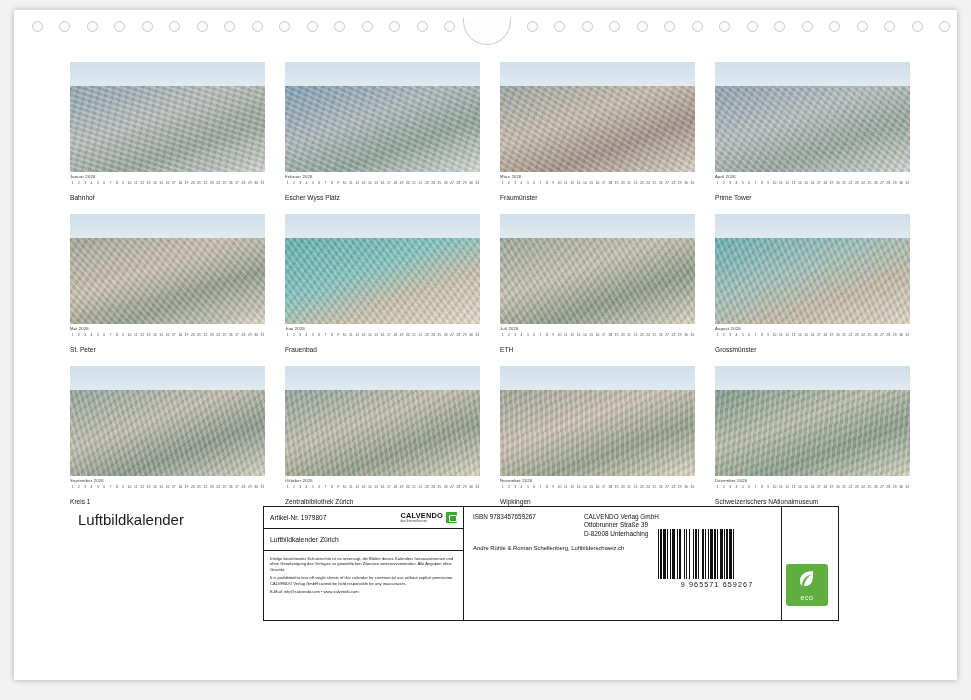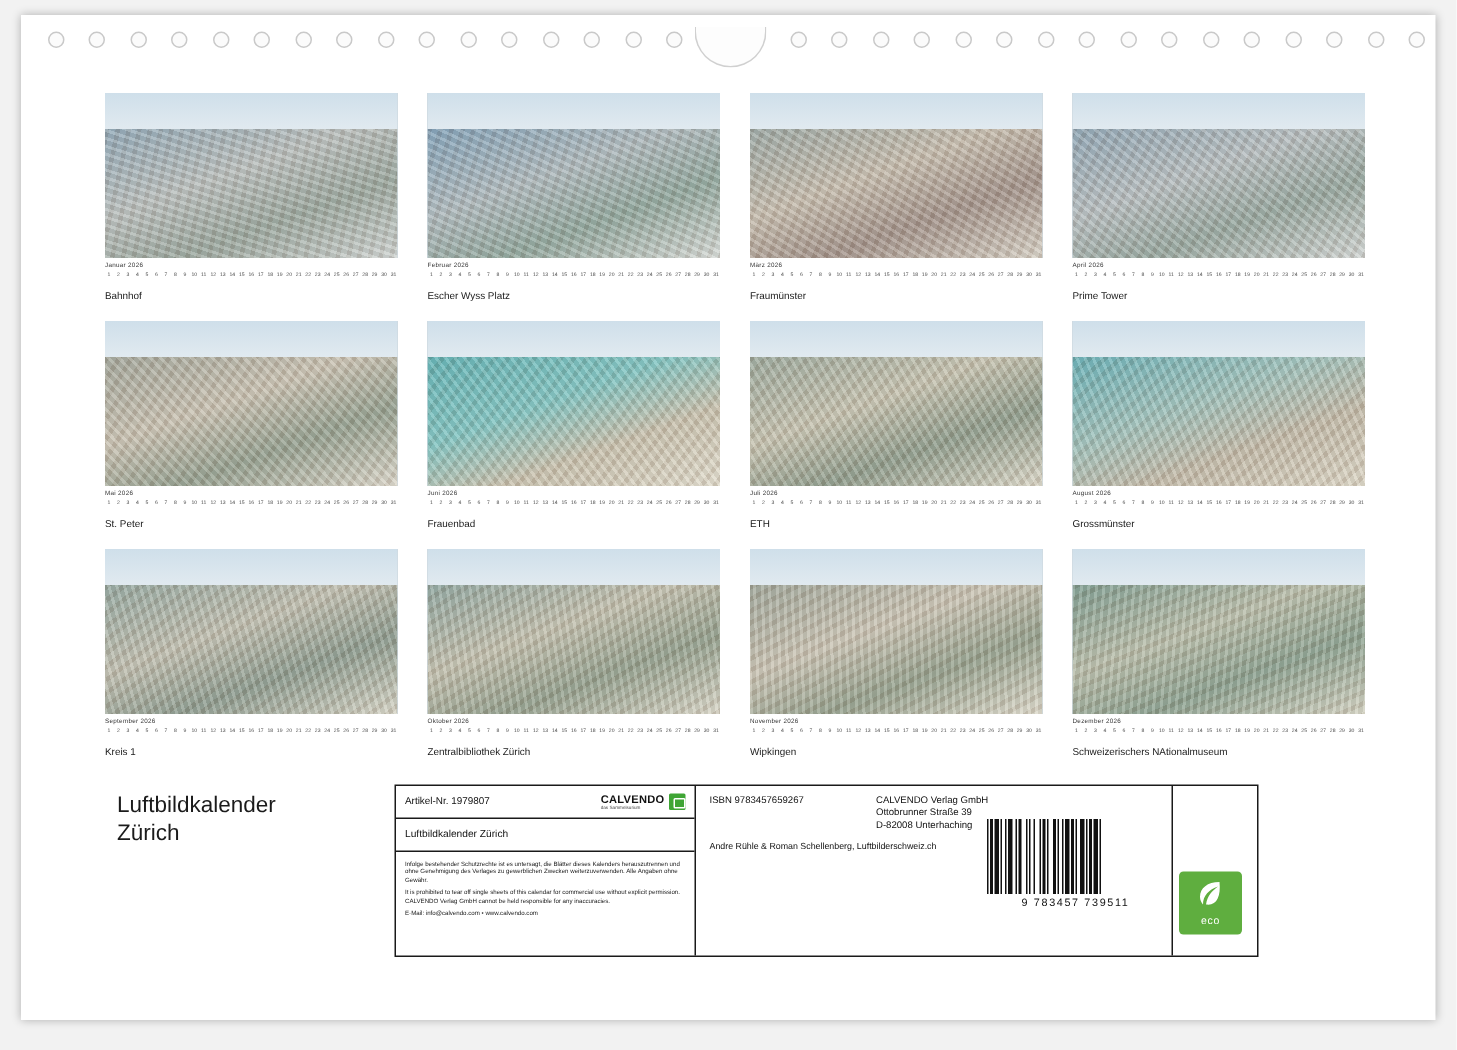--- a/index.html
+++ b/index.html
@@ -113,21 +113,21 @@
   .caption {
     font-size: 6.6px;
     color: #1a1a1a;
     margin-top: 6px;
     line-height: 8px;
   }
   
   .bottom {
     position: absolute;
     left: 56px;
-    top: 513px;
+    top: 496px;
     width: 836px;
     height: 120px;
     text-decoration: underline;
   }
   .title-block {
     position: absolute;
     left: 8px;
     top: 4px;
     width: 175px;
   }
@@ -839,21 +839,20 @@
             <span class="d">31</span>
           </div>
           <div class="caption">Schweizerischers NAtionalmuseum</div>
         </div>
       </div>
 
     <div class="bottom">
 
       <div class="title-block">
         <div class="t1">Luftbildkalender</div>
-        <div class="t1">Zürich</div>
       </div>
 
       <div class="imprint">
 
         <div class="col-a">
           <div class="row-artikel">
             <span class="txt">Artikel-Nr. 1979807</span>
             <span class="brand">
               <span style="display:flex;flex-direction:column;align-items:flex-start;">
                 <span class="bname">CALVENDO</span>
@@ -929,21 +928,21 @@
                 <i style="width: 1px; background: transparent;"></i>
                 <i style="width: 1px; background: rgb(17, 17, 17);"></i>
                 <i style="width: 1px; background: transparent;"></i>
                 <i style="width: 2px; background: rgb(17, 17, 17);"></i>
                 <i style="width: 1px; background: transparent;"></i>
                 <i style="width: 3px; background: rgb(17, 17, 17);"></i>
                 <i style="width: 1px; background: transparent;"></i>
                 <i style="width: 1px; background: rgb(17, 17, 17);"></i>
                 <i style="width: 2px; background: transparent;"></i>
               </div>
-            <div class="barnum">9 783457 739511</div>
+            <div class="barnum">9 965571 659267</div>
           </div>
           <div class="eco">
             <svg class="leaf" viewBox="0 0 16 18">
               <path d="M14 1C6 1 1 5 1 11c0 2 1 4 2 5 0-6 4-10 10-12-4 3-7 6-8 12 7 1 10-5 9-15z" fill="#ffffff"></path>
             </svg>
             <div class="ecotext">eco</div>
           </div>
         </div>
 
       </div>

